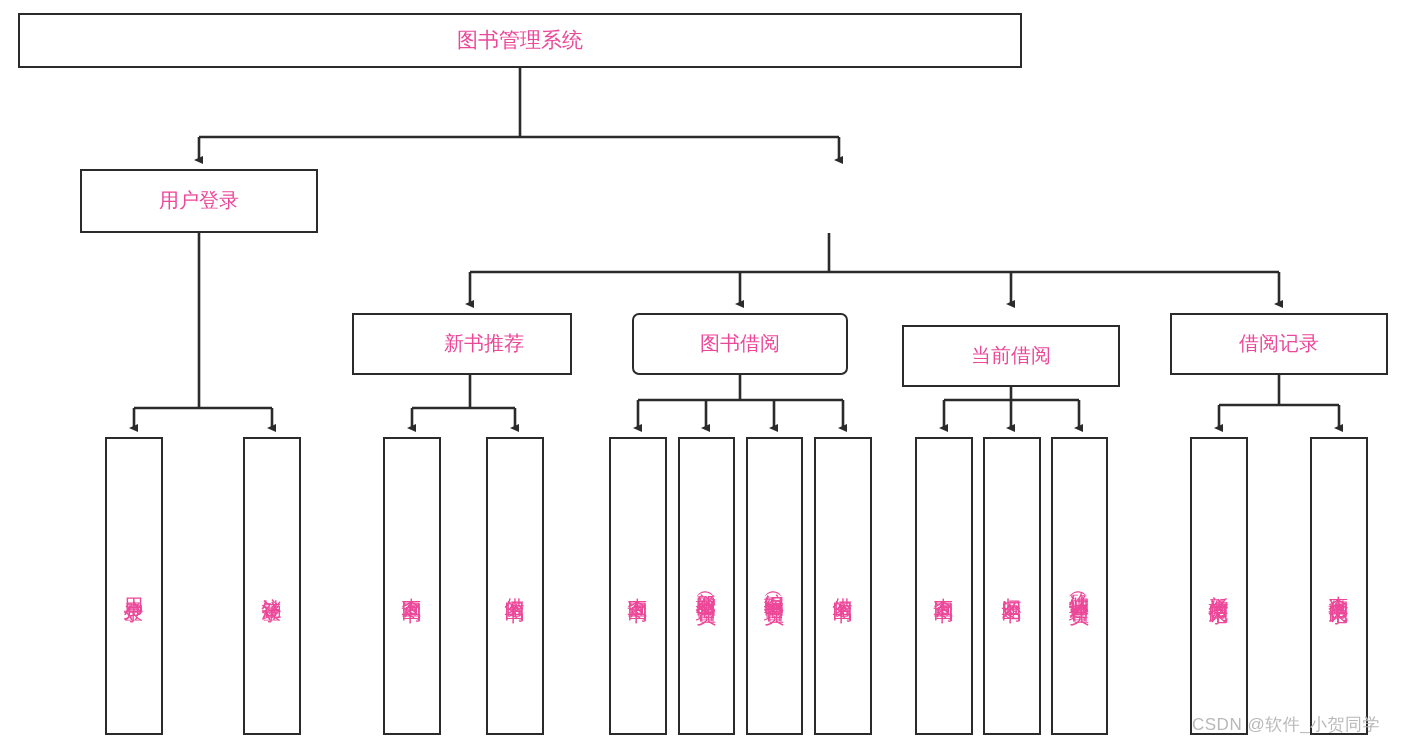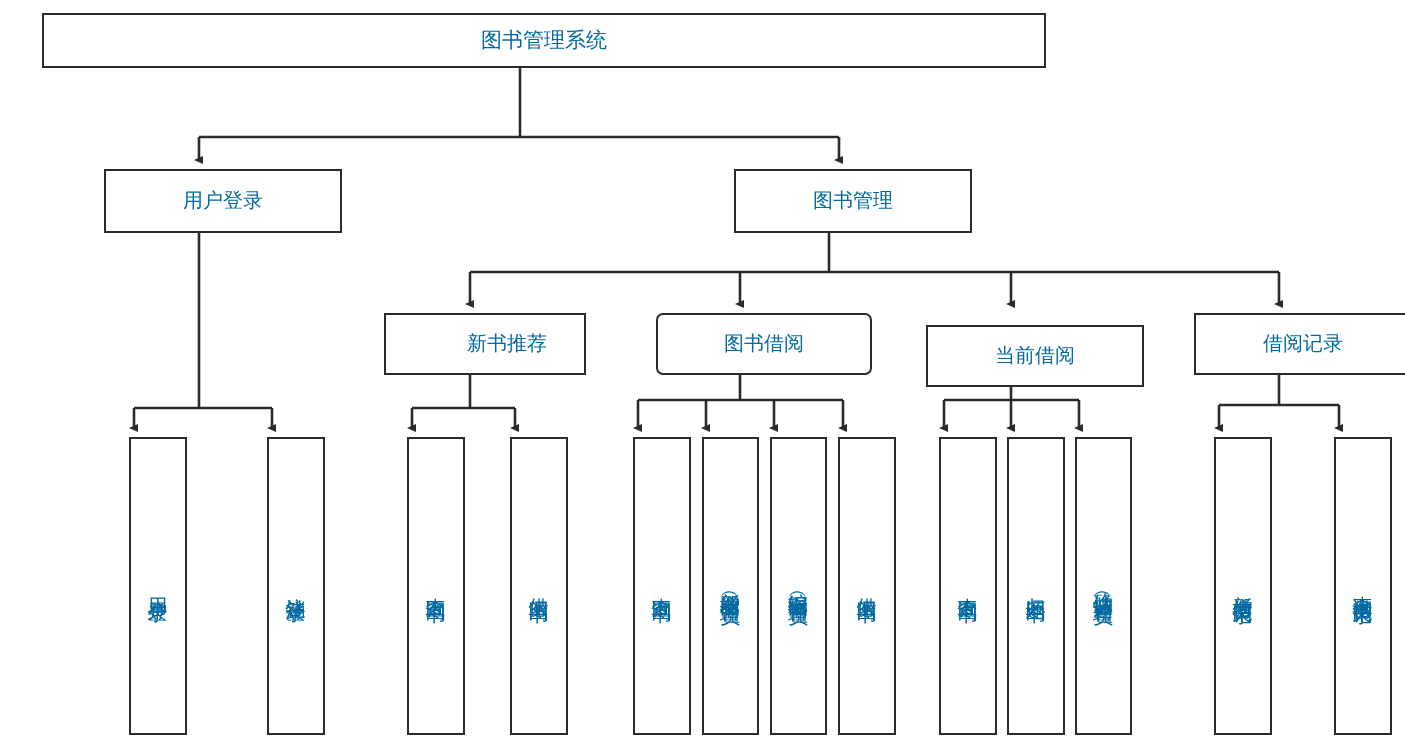--- a/index.html
+++ b/index.html
@@ -26,22 +26,21 @@
     pointer-events: none;
   }
   .node {
     position: absolute;
     box-sizing: border-box;
     border: 2px solid #2b2b2b;
     background: #ffffff;
     display: flex;
     align-items: center;
     justify-content: center;
-    color: #0369a1;
-    margin-left: 24px;
+    color: #ec4899;
   }
   .node .label {
     text-align: center;
     line-height: 1.18;
     white-space: nowrap;
   }
   
   .node.root { left: 18px; top: 13px; width: 1004px; height: 55px; }
   .node.root .label { font-size: 21px; }
   
@@ -130,25 +129,22 @@
     </g>
   </svg>
 
   <div class="node root">
     <span class="label">图书管理系统</span>
   </div>
 
   <div class="node l2" style="left:80px; top:169px; width:238px;">
     <span class="label">用户登录</span>
   </div>
-  <div class="node l2" style="left:710px; top:169px; width:238px;">
-    <span class="label">图书管理</span>
-  </div>
 
-  <div class="node l3" style="left:360px; top:313px; width:202px;padding-left:44px;">
+  <div class="node l3" style="left:352px; top:313px; width:220px;padding-left:44px;">
     <span class="label">新书推荐</span>
   </div>
   <div class="node l3" style="left:632px; top:313px; width:216px;border-radius:7px;">
     <span class="label">图书借阅</span>
   </div>
   <div class="node l3" style="left:902px; top:325px; width:218px;">
     <span class="label">当前借阅</span>
   </div>
   <div class="node l3" style="left:1170px; top:313px; width:218px;">
     <span class="label">借阅记录</span>
@@ -187,14 +183,15 @@
   <div class="node leaf" style="left:1051px; width:57px;">
     <span class="label">确认归还（管理员）</span>
   </div>
   <div class="node leaf" style="left:1190px; width:58px;">
     <span class="label">新增借阅记录</span>
   </div>
   <div class="node leaf" style="left:1310px; width:58px;">
     <span class="label">查询借阅记录</span>
   </div>
 
+  <div class="watermark">CSDN @软件_小贺同学</div>
 
 </div>
 
 </body></html>

